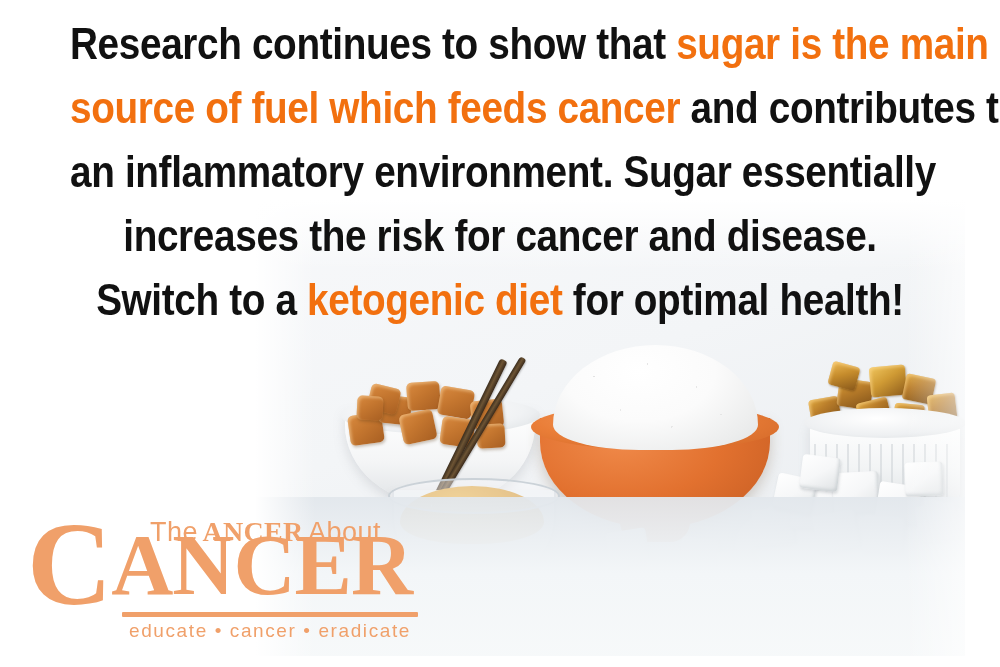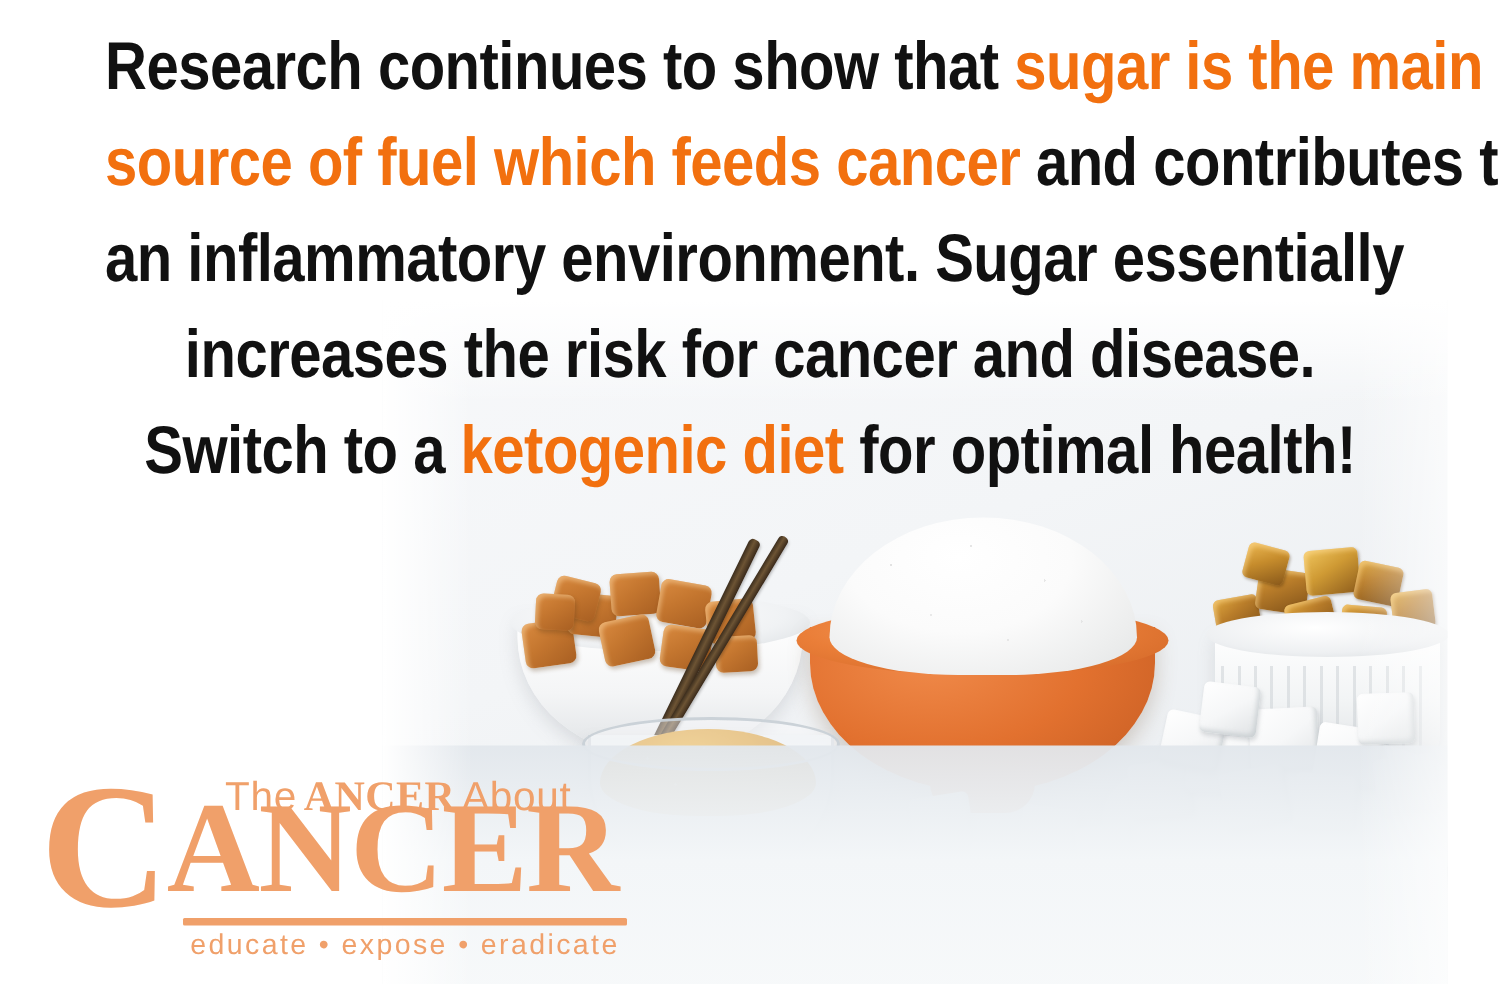--- a/index.html
+++ b/index.html
@@ -306,16 +306,16 @@
   </div>
 
   <div class="logo">
     <div class="logo-top">
       <span class="logo-the">The</span>
       <span class="logo-truth">ANCER</span>
       <span class="logo-about">About</span>
     </div>
     <div class="logo-cancer"><span class="big">C</span><span>ANCER</span></div>
     <div class="logo-rule"></div>
-    <div class="logo-tag">educate • expose • eradicate</div>
+    <div class="logo-tag">educate • cancer • eradicate</div>
   </div>
 
 </div>
 
 </body></html>

